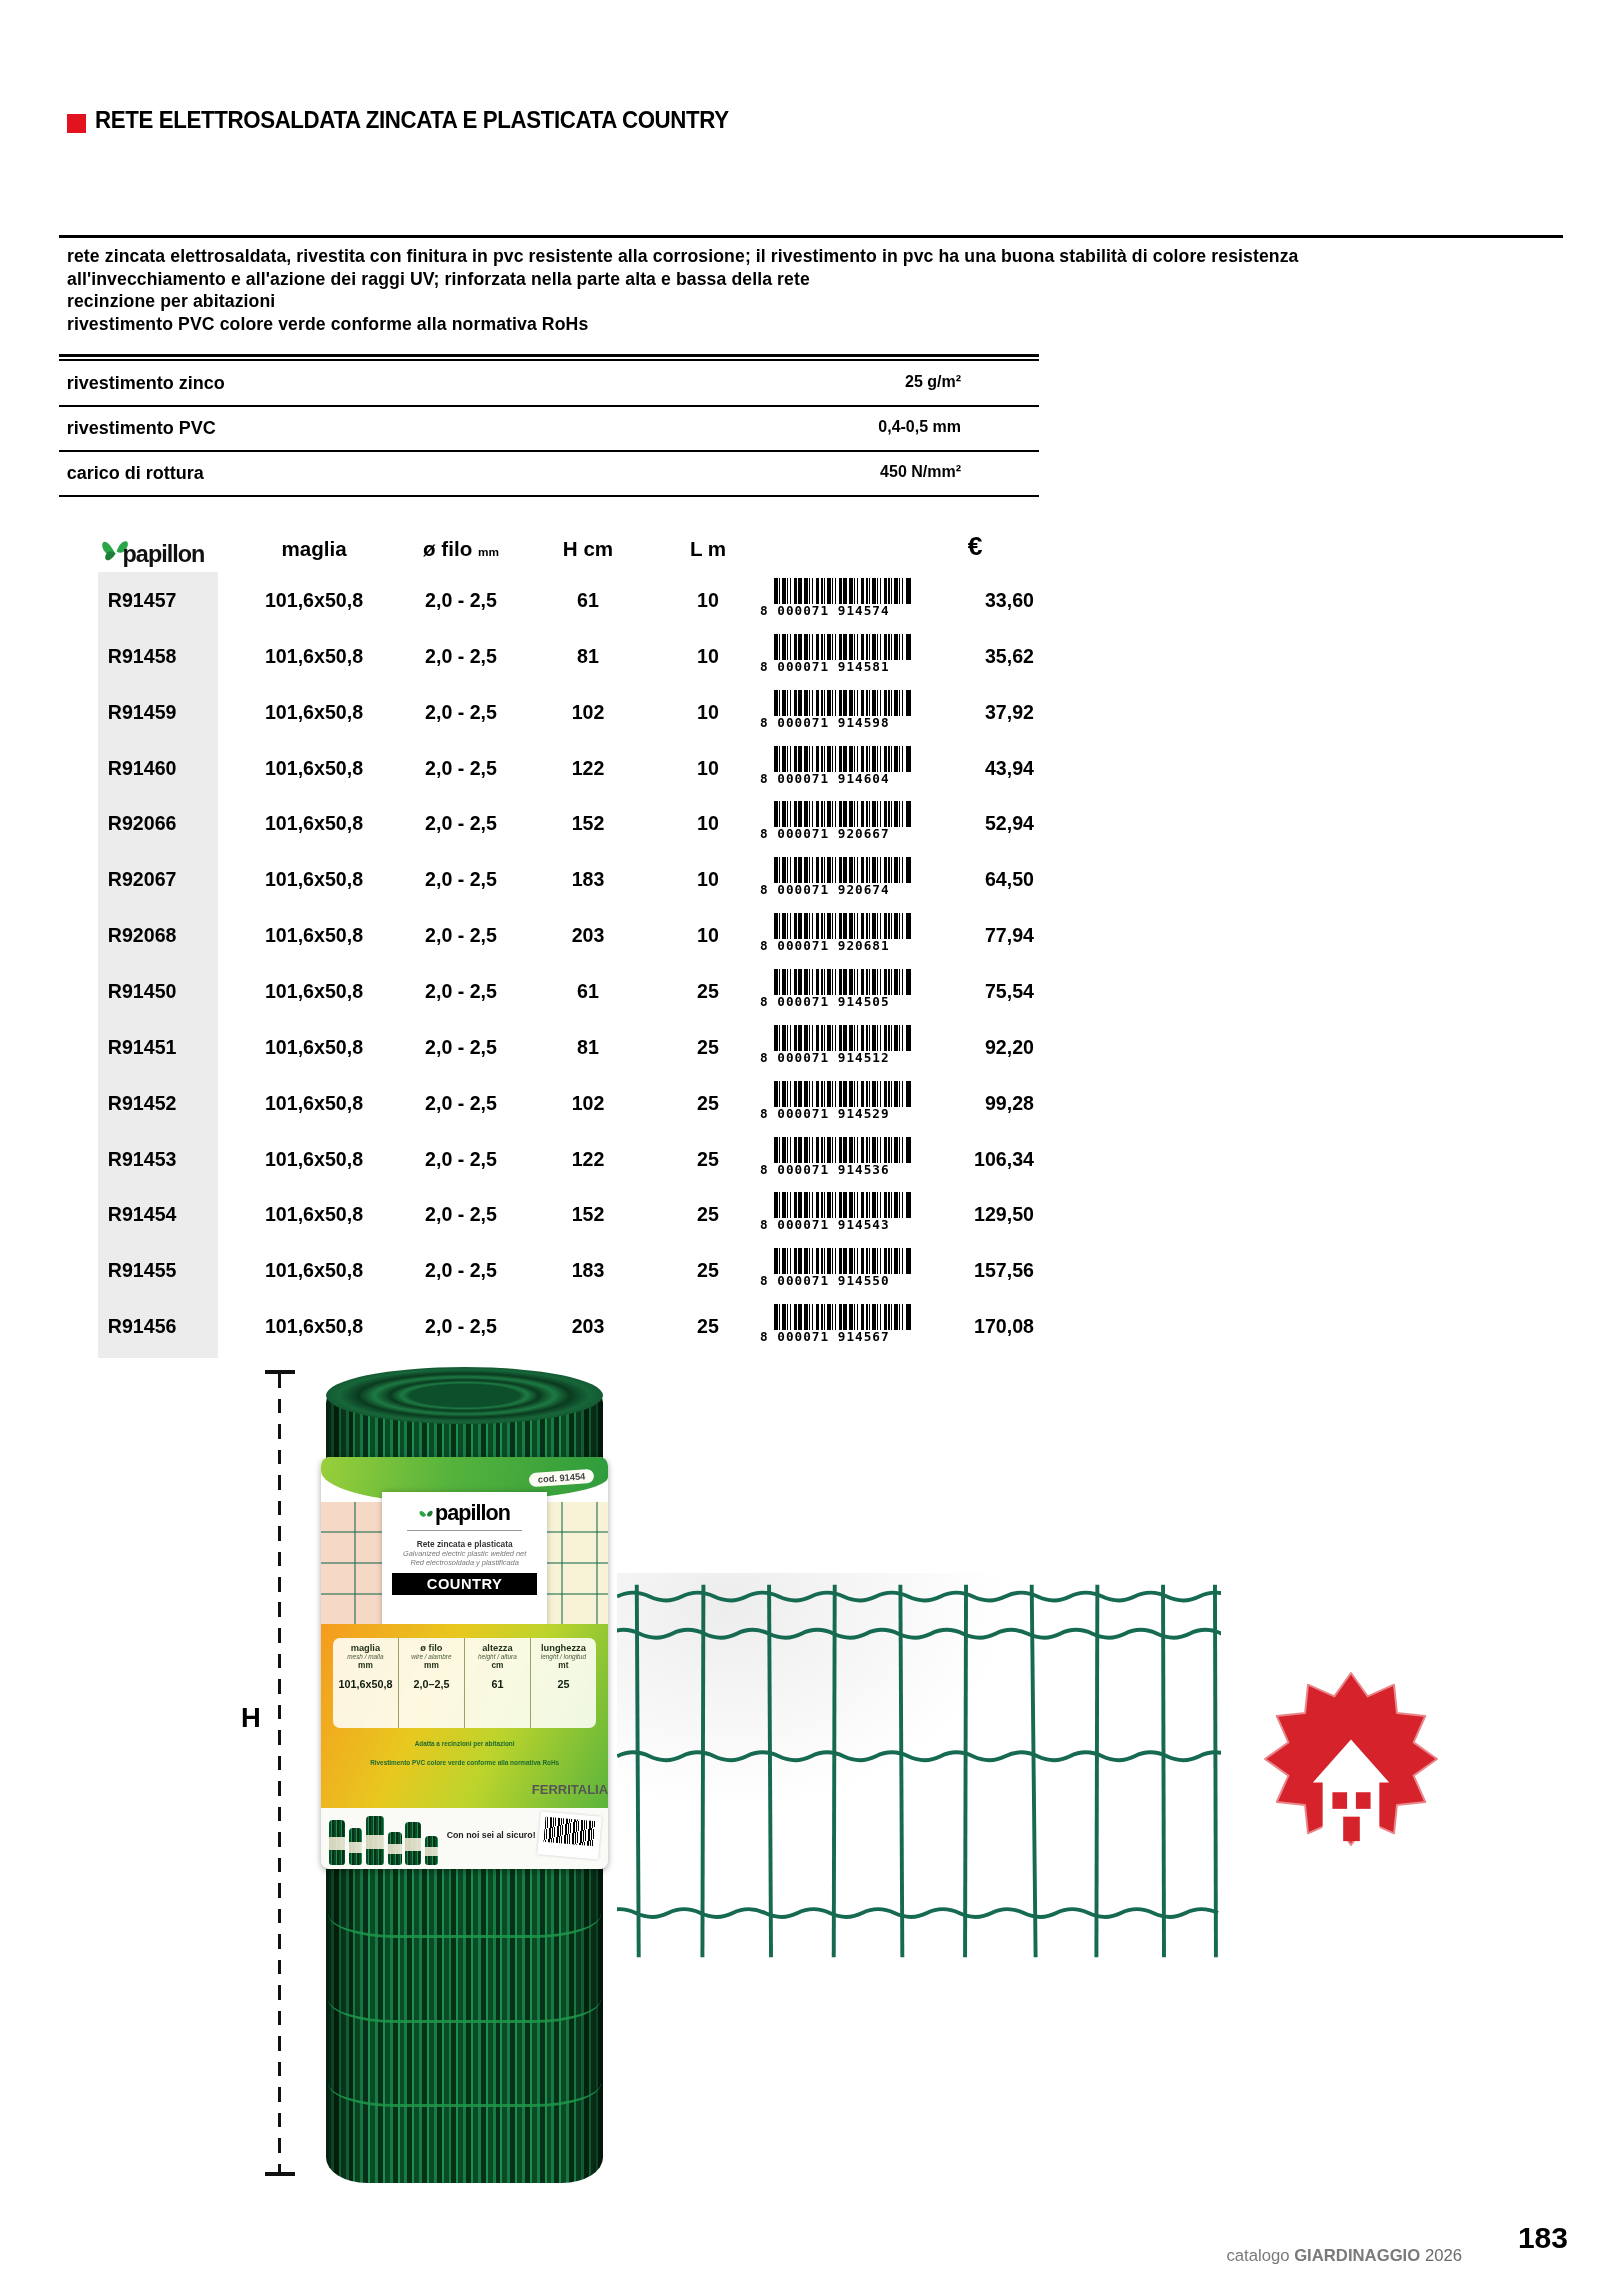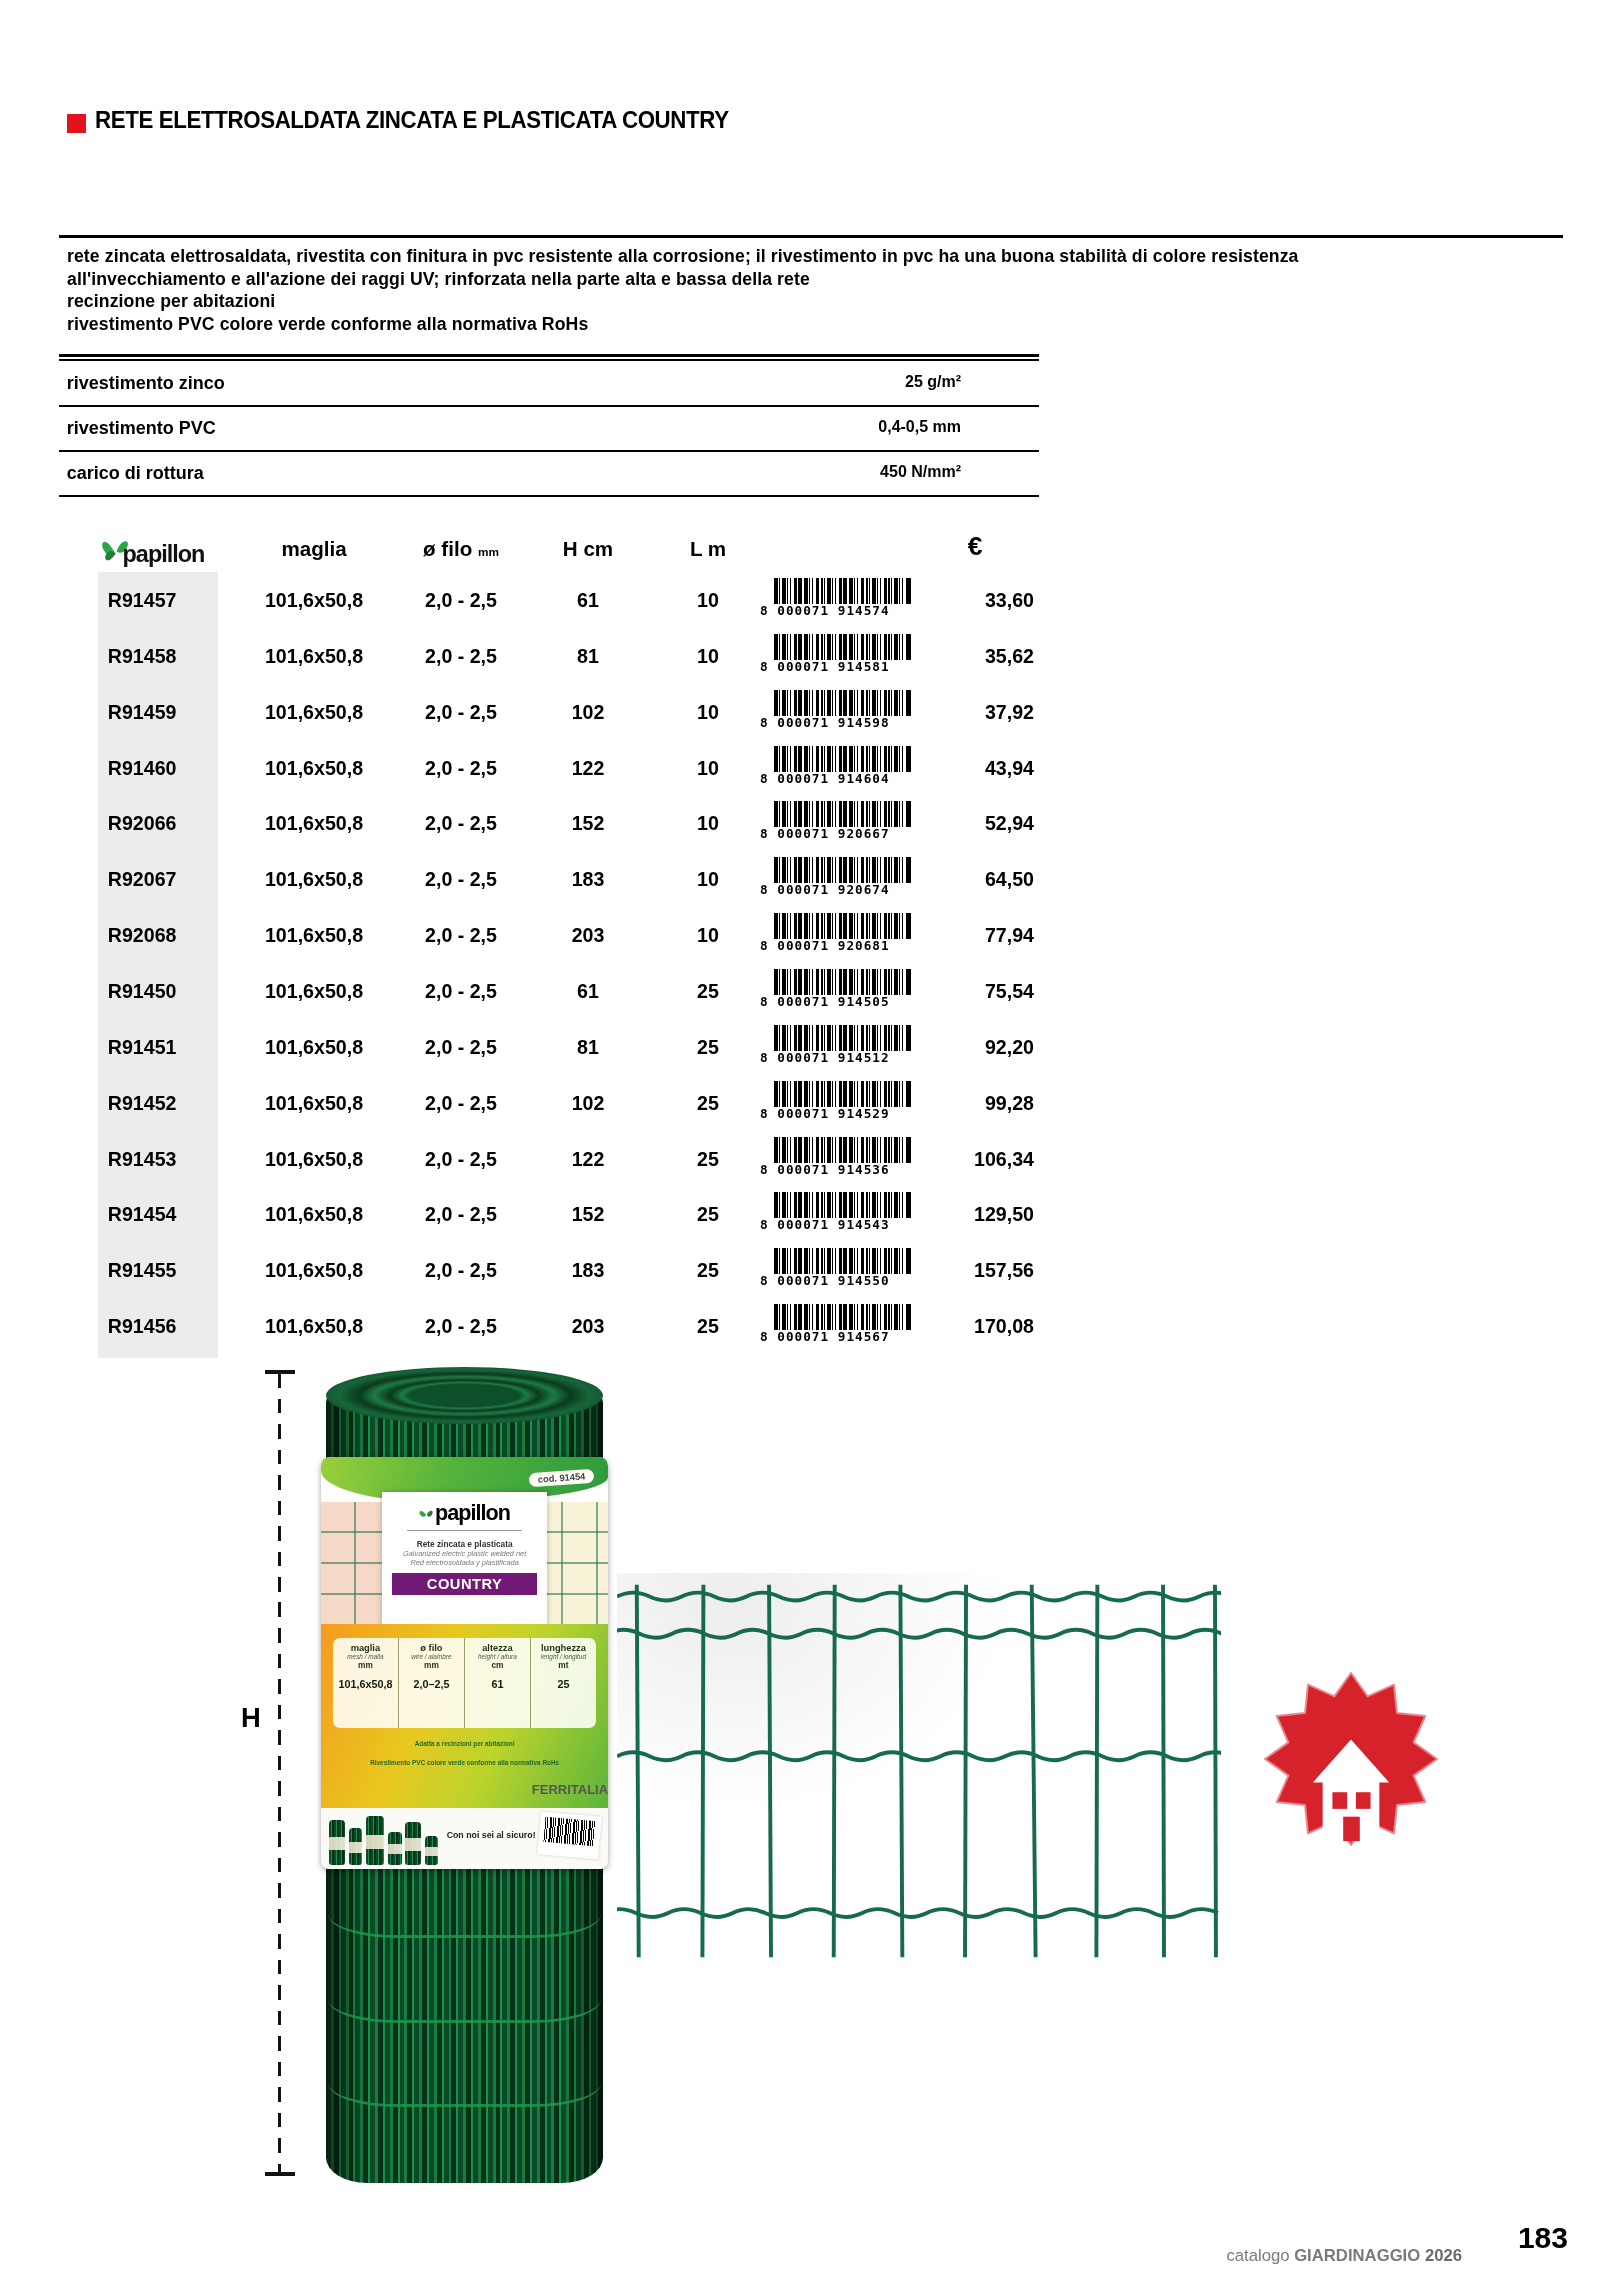--- a/index.html
+++ b/index.html
@@ -87,21 +87,21 @@
   .mesh-grid{position:absolute;inset:0;
     background:
       repeating-linear-gradient(90deg,transparent 0 33px,rgba(30,110,80,.55) 33px 35px),
       repeating-linear-gradient(180deg,transparent 0 29px,rgba(30,110,80,.55) 29px 31px);}
   #label-card{position:absolute;left:61px;top:35px;width:165px;height:143px;background:#fff;
               box-shadow:0 0 5.9px rgba(0,0,0,.25);text-align:center;}
   #card-brand{margin-top:7.8px;font-size:21.6px;font-weight:bold;letter-spacing:-1px;}
   #card-rule{width:70%;height:1.5px;background:#999;margin:3.9px auto 4.9px auto;}
   .card-line-it{font-size:8.3px;font-weight:bold;color:#333;margin-top:8px;}
   .card-line-sub{font-size:7.4px;font-style:italic;color:#777;}
-  #card-country{margin:5.9px auto 0 auto;width:88%;background:#701a75;color:#fff;
+  #card-country{margin:5.9px auto 0 auto;width:88%;background:#000000;color:#fff;
                 font-size:14.7px;font-weight:bold;letter-spacing:0.5px;padding:2.9px 0;}
   #card-greenstrip{position:absolute;left:0;bottom:0;width:100%;height:7.8px;background:#8DC63F;}
   #label-grad{position:absolute;left:0;top:167px;width:100%;height:184px;
     background:linear-gradient(115deg,#F59B1E 0%,#E8C81F 38%,#BCD42C 62%,#5BB43C 100%);}
   #mini-table{position:absolute;left:11.8px;top:13.7px;width:263px;height:90px;background:rgba(255,255,250,.88);
               border-radius:6.9px;display:flex;}
   .mini-col{flex:1;border-right:1px solid #9aa06a;text-align:center;padding-top:4.9px;}
   .mini-col:last-child{border-right:none;}
   .mini-name{font-size:9.3px;font-weight:bold;color:#23321c;}
   .mini-sub{font-size:6.4px;font-style:italic;color:#4a5a3a;}
@@ -129,21 +129,21 @@
   
   #mesh-photo{left:617px;top:1573px;width:604px;height:392px;
               background:radial-gradient(ellipse at 18% 8%,#ededed 0%,#fff 40%);}
 
   
   #badge{left:1264px;top:1663px;width:174px;height:192px;}
 
   
   #footer-catalog{right:159px;top:2246px;font-size:16.7px;color:#7a7a7a;white-space:nowrap;}
   #footer-catalog .b{font-weight:bold;}
-  #footer-catalog .y{font-weight:bold;color:#6b6b6b;}
+  #footer-catalog .y{font-weight:normal;color:#6b6b6b;}
   #footer-page{right:53px;top:2221px;font-size:30px;font-weight:bold;}
 </style>
 </head>
 <body>
 
 <div id="page">
 
 
   <div class="abs" id="section-square"></div>
   <div class="abs" id="section-title">RETE ELETTROSALDATA ZINCATA E PLASTICATA COUNTRY</div>

